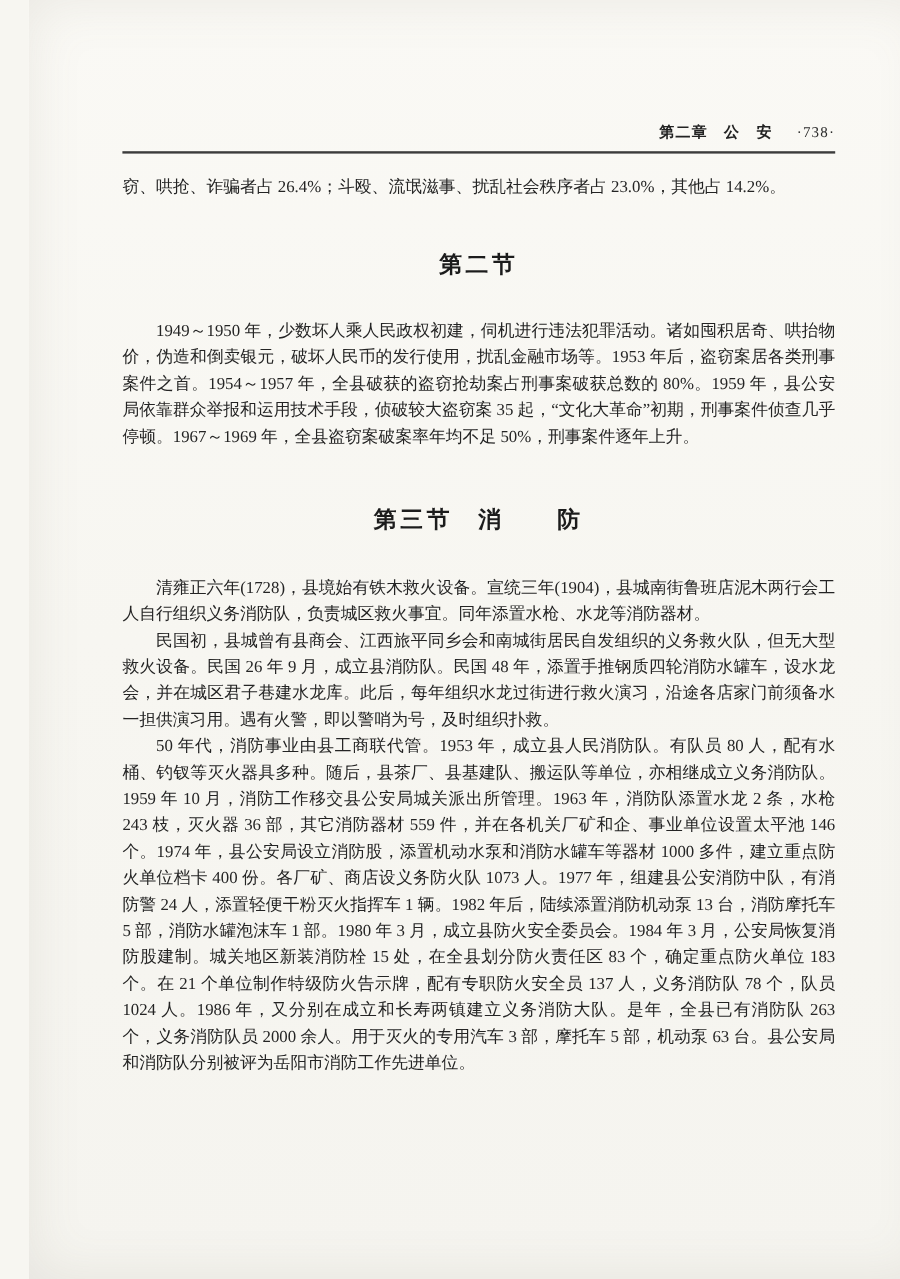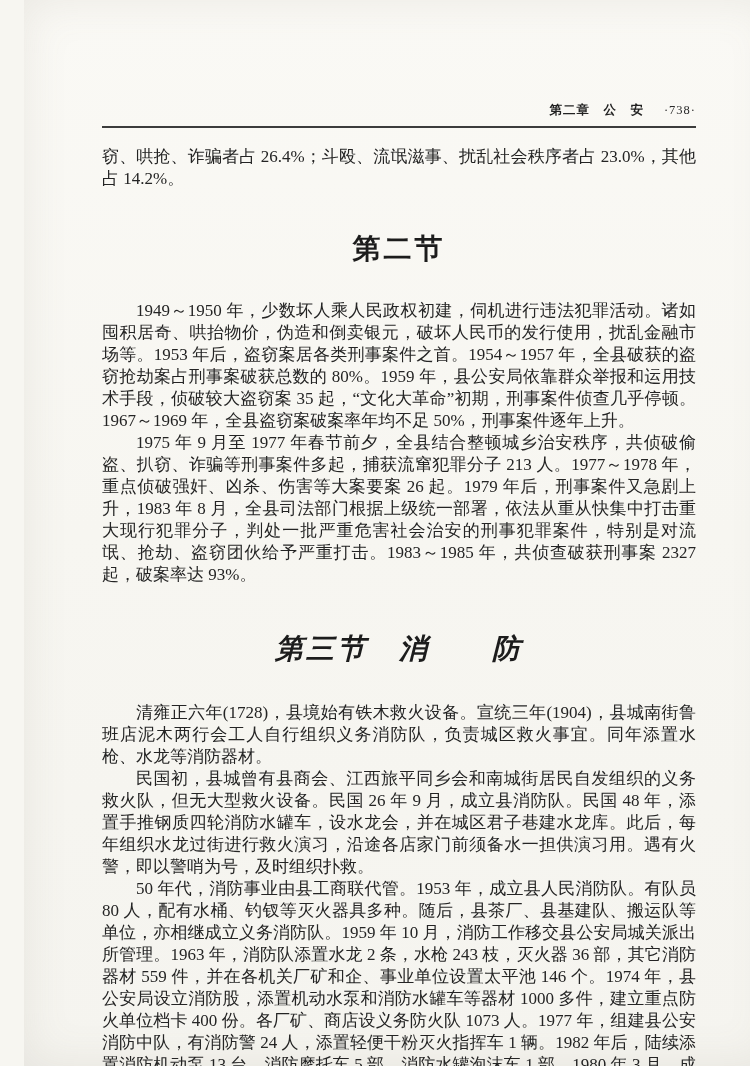--- a/index.html
+++ b/index.html
@@ -42,72 +42,70 @@
   }
   .pageno {
     color: #2a2a2a;
   }
   .header-rule {
     border: none;
     border-top: 2.5px solid #3c3c3c;
     margin: 7px 0 0 0;
   }
   p.body-text {
-    font-size: 17px;
+    font-size: 14px;
     line-height: 22px;
     text-align: justify;
     margin: 0;
     color: #242424;
   }
   p.continuation {
     margin-top: 18px;
     text-indent: 0;
   }
   p.para {
     text-indent: 2em;
   }
   h2.section-title {
     display: flex;
     justify-content: center;
     align-items: baseline;
     gap: 1.1em;
     font-family: "Liberation Sans", "DejaVu Sans", sans-serif;
-    font-size: 28px;
+    font-size: 19px;
     font-weight: bold;
     letter-spacing: 3px;
     color: #1c1c1c;
     margin: 0;
   }
   h2.title-2 {
     margin: 40px 0 32px 0;
   }
   h2.title-3 {
     margin: 44px 0 34px 0;
-    font-style: italic;
   }
 </style>
 </head>
 <body>
 
 <div class="page">
   <div class="content">
 
     <div class="page-header">
       <span class="running-chapter">第二章　公　安</span>
       <span class="pageno">·738·</span>
     </div>
     <hr class="header-rule">
 
     <p class="body-text continuation">窃、哄抢、诈骗者占 26.4%；斗殴、流氓滋事、扰乱社会秩序者占 23.0%，其他占 14.2%。</p>
 
     <h2 class="section-title title-2">
       <span>第二节</span>
     </h2>
     <p class="body-text para">1949～1950 年，少数坏人乘人民政权初建，伺机进行违法犯罪活动。诸如囤积居奇、哄抬物价，伪造和倒卖银元，破坏人民币的发行使用，扰乱金融市场等。1953 年后，盗窃案居各类刑事案件之首。1954～1957 年，全县破获的盗窃抢劫案占刑事案破获总数的 80%。1959 年，县公安局依靠群众举报和运用技术手段，侦破较大盗窃案 35 起，“文化大革命”初期，刑事案件侦查几乎停顿。1967～1969 年，全县盗窃案破案率年均不足 50%，刑事案件逐年上升。</p>
-    <p class="body-text para">1975 年 9 月至 1977 年春节前夕，全县结合整顿城乡治安秩序，共侦破偷盗、扒窃、诈骗等刑事案件多起，捕获流窜犯罪分子 213 人。1977～1978 年，重点侦破强奸、凶杀、伤害等大案要案 26 起。1979 年后，刑事案件又急剧上升，1983 年 8 月，全县司法部门根据上级统一部署，依法从重从快集中打击重大现行犯罪分子，判处一批严重危害社会治安的刑事犯罪案件，特别是对流氓、抢劫、盗窃团伙给予严重打击。1983～1985 年，共侦查破获刑事案 2327 起，破案率达 93%。</p>
 
     <h2 class="section-title title-3">
       <span>第三节</span>
       <span>消　　防</span>
     </h2>
     <p class="body-text para">清雍正六年(1728)，县境始有铁木救火设备。宣统三年(1904)，县城南街鲁班店泥木两行会工人自行组织义务消防队，负责城区救火事宜。同年添置水枪、水龙等消防器材。</p>
     <p class="body-text para">民国初，县城曾有县商会、江西旅平同乡会和南城街居民自发组织的义务救火队，但无大型救火设备。民国 26 年 9 月，成立县消防队。民国 48 年，添置手推钢质四轮消防水罐车，设水龙会，并在城区君子巷建水龙库。此后，每年组织水龙过街进行救火演习，沿途各店家门前须备水一担供演习用。遇有火警，即以警哨为号，及时组织扑救。</p>
     <p class="body-text para">50 年代，消防事业由县工商联代管。1953 年，成立县人民消防队。有队员 80 人，配有水桶、钓钗等灭火器具多种。随后，县茶厂、县基建队、搬运队等单位，亦相继成立义务消防队。1959 年 10 月，消防工作移交县公安局城关派出所管理。1963 年，消防队添置水龙 2 条，水枪 243 枝，灭火器 36 部，其它消防器材 559 件，并在各机关厂矿和企、事业单位设置太平池 146 个。1974 年，县公安局设立消防股，添置机动水泵和消防水罐车等器材 1000 多件，建立重点防火单位档卡 400 份。各厂矿、商店设义务防火队 1073 人。1977 年，组建县公安消防中队，有消防警 24 人，添置轻便干粉灭火指挥车 1 辆。1982 年后，陆续添置消防机动泵 13 台，消防摩托车 5 部，消防水罐泡沫车 1 部。1980 年 3 月，成立县防火安全委员会。1984 年 3 月，公安局恢复消防股建制。城关地区新装消防栓 15 处，在全县划分防火责任区 83 个，确定重点防火单位 183 个。在 21 个单位制作特级防火告示牌，配有专职防火安全员 137 人，义务消防队 78 个，队员 1024 人。1986 年，又分别在成立和长寿两镇建立义务消防大队。是年，全县已有消防队 263 个，义务消防队员 2000 余人。用于灭火的专用汽车 3 部，摩托车 5 部，机动泵 63 台。县公安局和消防队分别被评为岳阳市消防工作先进单位。</p>
 
   </div>

